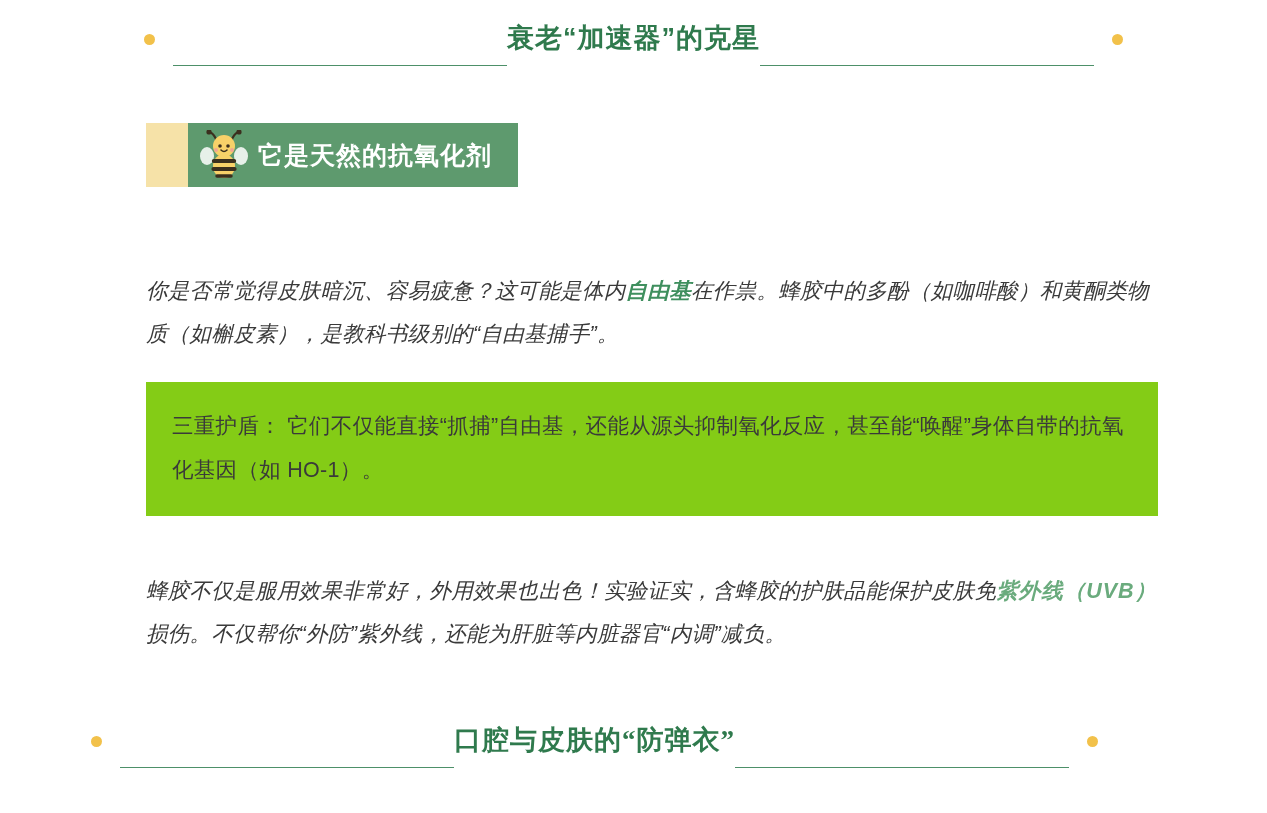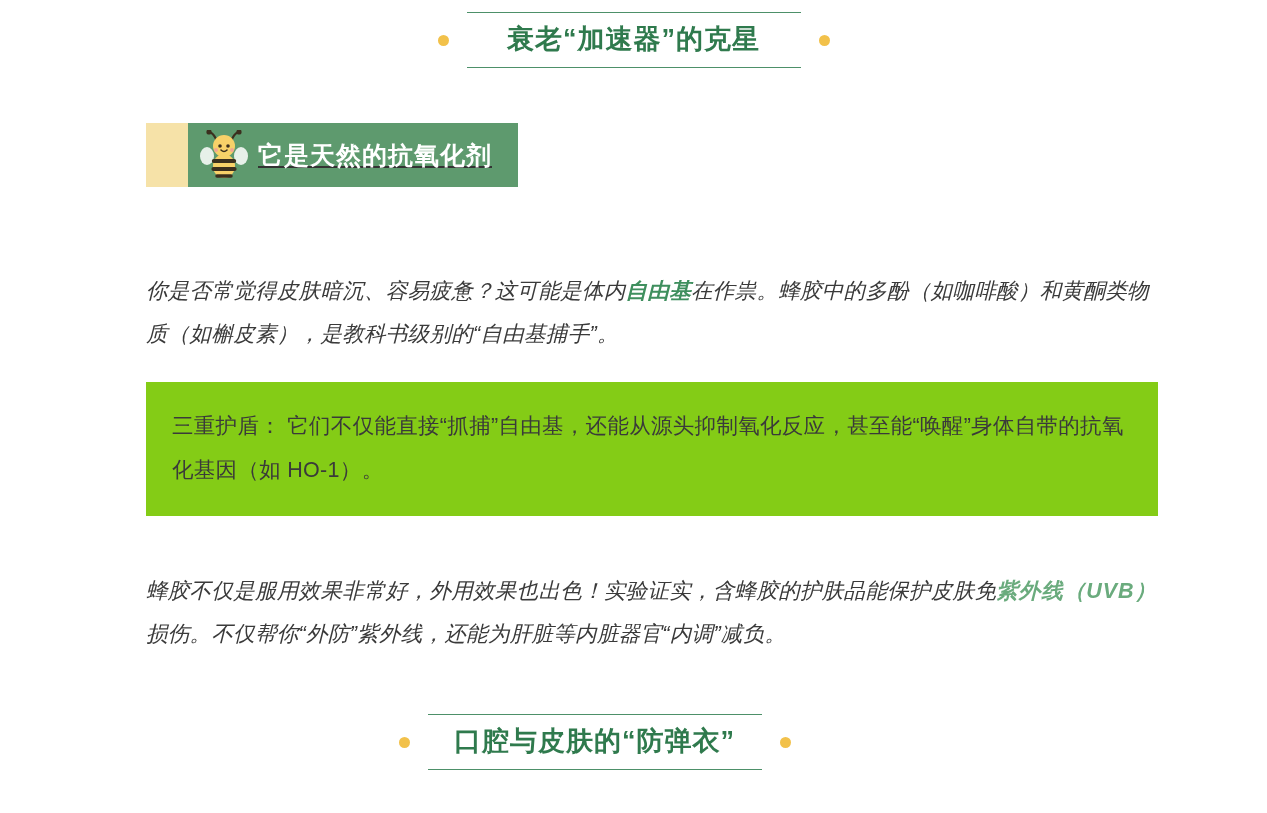--- a/index.html
+++ b/index.html
@@ -18,22 +18,21 @@
 
   
   .section-heading {
     display: flex;
     justify-content: center;
     align-items: center;
     gap: 18px;
   }
   .section-heading .rule-box {
     display: flex;
-    flex-direction: column;
-    align-items: center;
+    align-items: flex-end;
   }
   .section-heading .rule-top,
   .section-heading .rule-bottom {
     width: 334px;
     height: 1px;
     background: #2e7d4f;
     opacity: .85;
   }
   .section-heading .heading-text {
     font-size: 27px;
@@ -56,20 +55,21 @@
     position: absolute;
     left: 0;
     top: 12px;
     width: 1267px;
   }
   #heading-two {
     position: absolute;
     left: 0;
     top: 714px;
     width: 1189px;
+    font-family: Liberation Serif, serif;
   }
 
   
   .banner-wrap {
     position: absolute;
     left: 146px;
     top: 123px;
     display: flex;
     align-items: stretch;
   }
@@ -77,21 +77,20 @@
     width: 60px;
     background: #f6e2a8;
   }
   .banner-main {
     background: #5e9a6e;
     display: flex;
     align-items: center;
     padding: 0 26px 0 12px;
     height: 64px;
     margin-left: -18px;
-    text-decoration: underline;
   }
   .banner-title {
     color: #ffffff;
     font-size: 25px;
     font-weight: bold;
     letter-spacing: 1px;
     margin-left: 10px;
     white-space: nowrap;
   }
 

